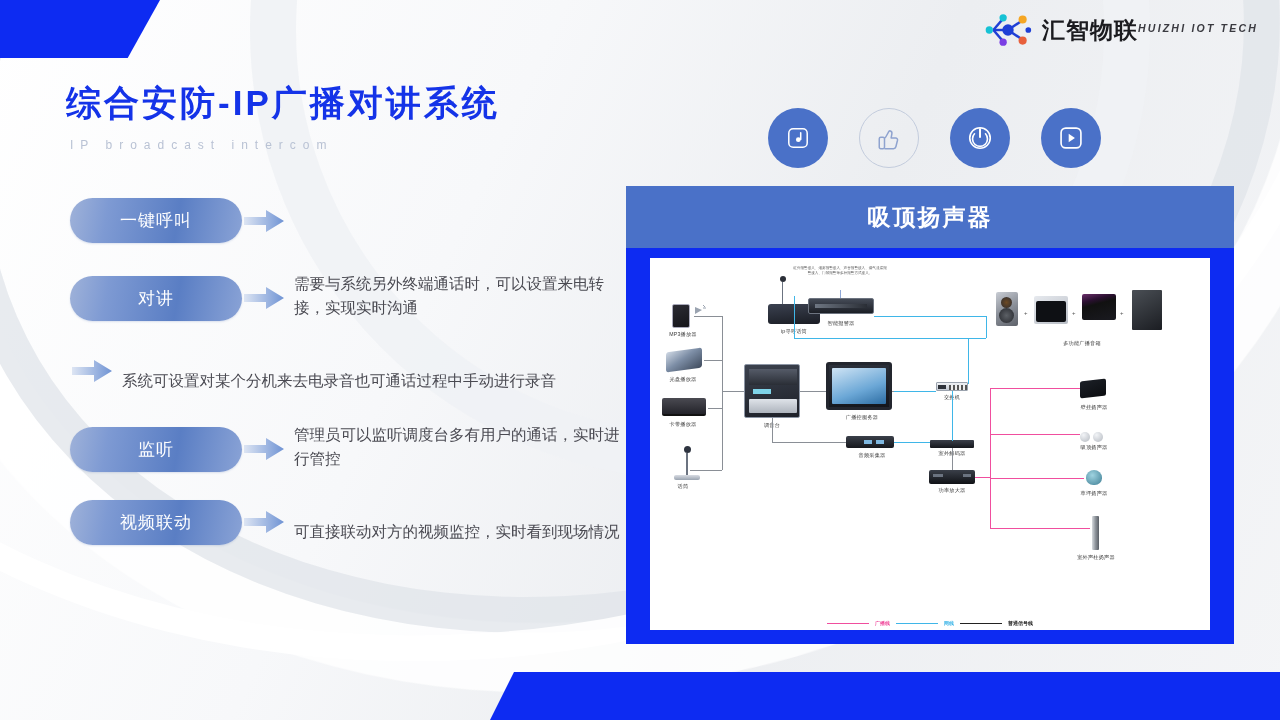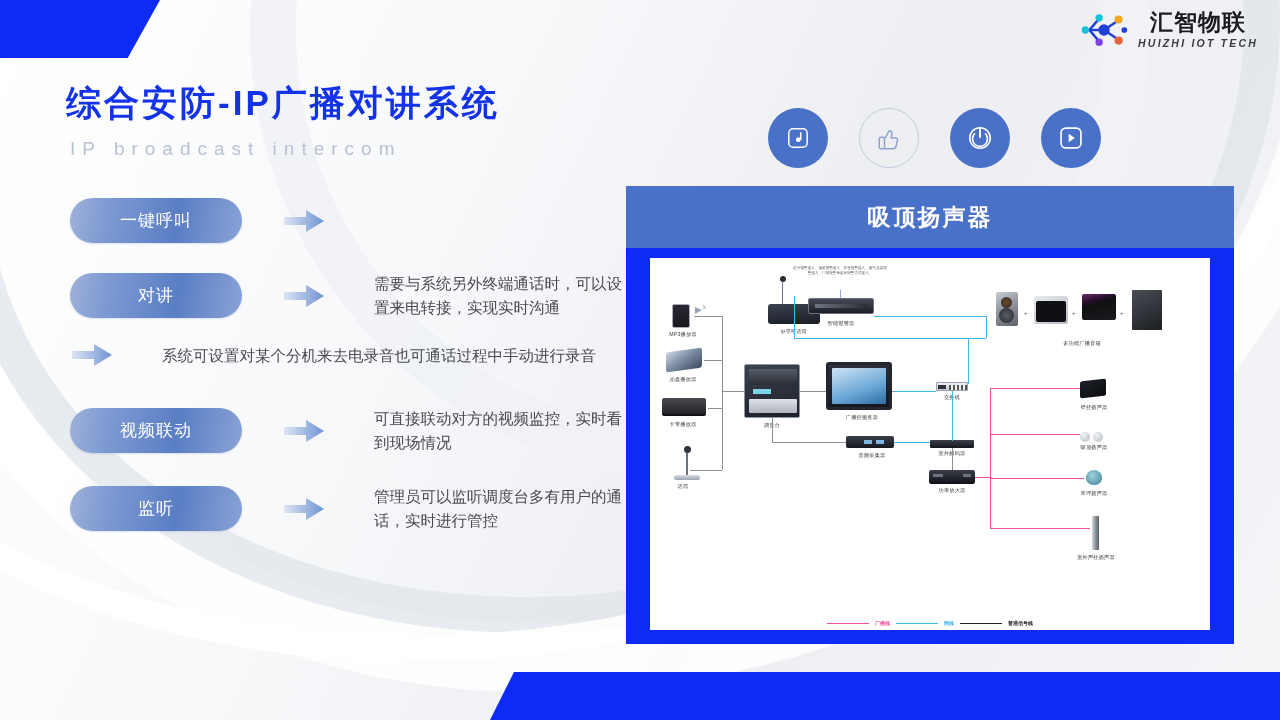--- a/index.html
+++ b/index.html
@@ -47,65 +47,65 @@
   }
   .corner-br {
     position:absolute; left:490px; bottom:0; width:800px; height:48px;
     background:#0d2bf2;
     clip-path:polygon(3% 0,100% 0,100% 100%,0 100%);
   }
 
   
   .logo { position:absolute; right:22px; top:10px; display:flex; align-items:center; gap:8px; }
   .logo-mark { width:52px; height:40px; }
-  .logo-text { display:flex; flex-direction:column; line-height:1;text-align:center; }
+  .logo-text { display:flex; flex-direction:row; line-height:1; }
   .logo-cn { font-size:23px; font-weight:bold; color:#1b1b1f; letter-spacing:1px; }
   .logo-en { font-size:10.5px; color:#3a3a40; letter-spacing:2.2px; margin-top:4px; font-style:italic; font-weight:bold; }
 
   
   .title {
     position:absolute; left:66px; top:80px;
     font-size:35px; font-weight:bold; color:#1433e8;
     letter-spacing:3px; white-space:nowrap;
   }
   .subtitle {
     position:absolute; left:70px; top:138px;
-    font-size:19px; color:#b9c2d4; letter-spacing:7px; white-space:nowrap;
+    font-size:12px; color:#b9c2d4; letter-spacing:7px; white-space:nowrap;
   }
 
   
   .icons { position:absolute; left:768px; top:108px; display:flex; gap:31px; }
   .icircle {
     width:60px; height:60px; border-radius:50%;
     display:flex; align-items:center; justify-content:center;
     background:#4a71c8;
   }
   .icircle.outline { background:transparent; border:1.5px solid #c3ccdd; }
 
   
   .features { position:absolute; left:70px; top:198px; width:560px; }
-  .frow { display:flex; align-items:center; margin-bottom:9px;gap:40px; }
+  .frow { display:flex; align-items:flex-end; margin-bottom:9px; }
   .pill {
     width:172px; min-height:45px;
     border-radius:24px;
     background:linear-gradient(100deg,#9fb2d9 0%,#7e9ad3 22%,#5a7ec4 62%,#8aa3d6 100%);
     display:flex; align-items:center; justify-content:center;
     color:#ffffff; font-size:17px; letter-spacing:1px;
     flex:0 0 auto;
     box-shadow:0 1px 2px rgba(90,120,180,0.20);
   }
   .arrow { width:46px; height:45px; flex:0 0 auto; display:flex; align-items:center; justify-content:center; }
   .desc {
     flex:1 1 auto; padding-left:6px; padding-top:1px;
     font-size:15.5px; color:#4a4a52; line-height:1.58;
   }
 
   
   .frow:nth-child(1){ margin-bottom:28px; }
-  .frow:nth-child(2){ margin-bottom:12px; }
+  .frow:nth-child(2){ margin-bottom:28px; }
   .frow:nth-child(3){ margin-bottom:28px; }
   .frow:nth-child(4){ margin-bottom:28px; }
   .frow:nth-child(5){ margin-bottom:28px; }
 
   
   .panel {
     position:absolute; left:626px; top:186px;
     width:608px; height:458px;
     background:#0d2bf2;
     padding:0;
@@ -269,37 +269,37 @@
   <div class="frow">
     <div class="arrow">
       <svg width="42" height="26" viewBox="0 0 42 26">
           <path d="M0 9h22V2l18 11-18 11v-7H0z" fill="url(#ag1)"></path>
         </svg>
     </div>
     <div class="desc">系统可设置对某个分机来去电录音也可通话过程中手动进行录音</div>
   </div>
 
   <div class="frow">
+    <div class="pill">监听</div>
+    <div class="arrow">
+      <svg width="42" height="26" viewBox="0 0 42 26">
+          <path d="M0 9h22V2l18 11-18 11v-7H0z" fill="url(#ag1)"></path>
+        </svg>
+    </div>
+    <div class="desc">管理员可以监听调度台多有用户的通话，实时进行管控</div>
+  </div>
+
+  <div class="frow">
     <div class="pill">视频联动</div>
     <div class="arrow">
       <svg width="42" height="26" viewBox="0 0 42 26">
           <path d="M0 9h22V2l18 11-18 11v-7H0z" fill="url(#ag1)"></path>
         </svg>
     </div>
     <div class="desc">可直接联动对方的视频监控，实时看到现场情况</div>
-  </div>
-
-  <div class="frow">
-    <div class="pill">监听</div>
-    <div class="arrow">
-      <svg width="42" height="26" viewBox="0 0 42 26">
-          <path d="M0 9h22V2l18 11-18 11v-7H0z" fill="url(#ag1)"></path>
-        </svg>
-    </div>
-    <div class="desc">管理员可以监听调度台多有用户的通话，实时进行管控</div>
   </div>
 
 </div>
 
 <div class="panel">
   <div class="panel-head">吸顶扬声器</div>
   <div class="panel-body">
     <div class="diagram">
 
       <div class="dnote" style="left:190px;top:8px;">红外报警接入、烟雾报警接入、声音报警接入、煤气泄漏报警接入、门禁报警等多种报警方式接入。</div>

